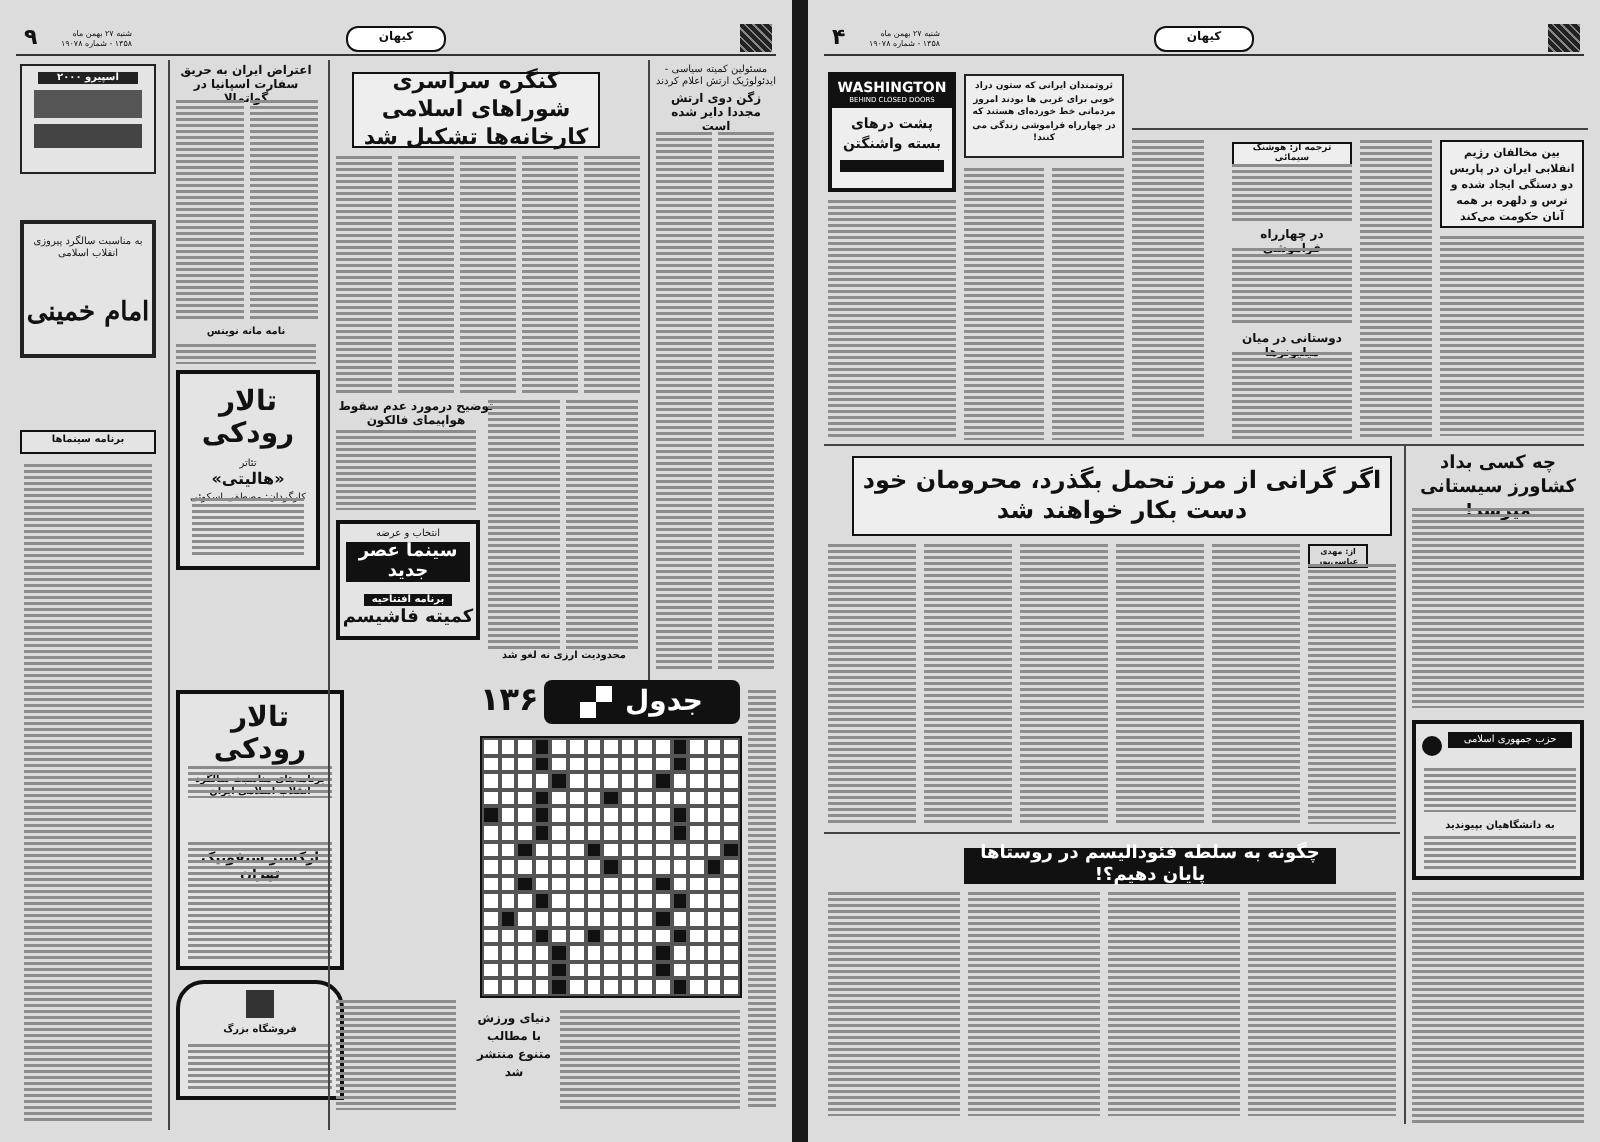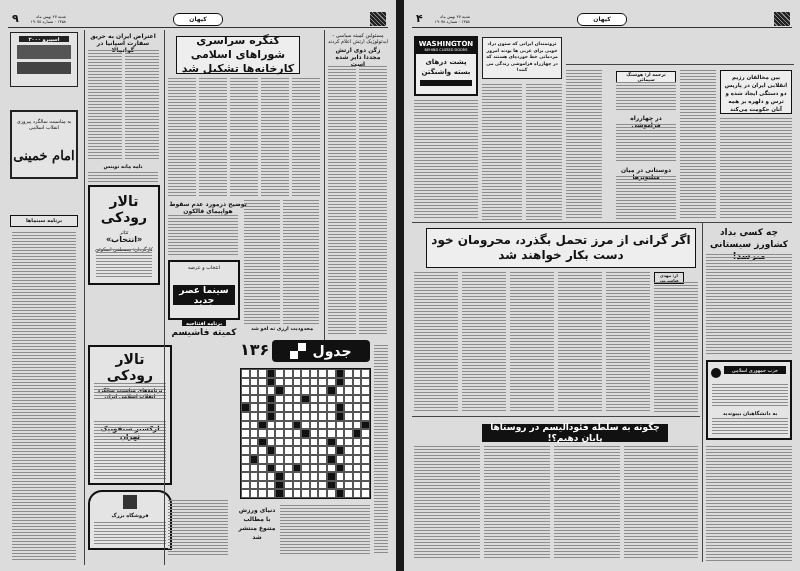--- a/index.html
+++ b/index.html
@@ -60,21 +60,21 @@
 
   <div class="smalltitle" style="left:88px;top:32px;width:70px">اعتراض ایران به حریق سفارت اسپانیا در گواتمالا</div>
   <div class="txt" style="left:88px;top:50px;width:34px;height:110px"></div>
   <div class="txt" style="left:125px;top:50px;width:34px;height:110px"></div>
   <div class="smalltitle" style="left:88px;top:163px;width:70px;font-size:5px">نامه مانه نوینس</div>
   <div class="txt" style="left:88px;top:172px;width:70px;height:10px"></div>
 
   <div class="box" style="left:88px;top:185px;width:72px;height:100px;border:2px solid #111">
     <div class="rtl bold" style="font-size:14px;margin-top:6px">تالار رودکی</div>
     <div class="sm rtl" style="margin-top:4px">تئاتر</div>
-    <div class="rtl bold" style="font-size:8px">«انتخاب»</div>
+    <div class="rtl bold" style="font-size:8px">«هالیتی»</div>
     <div class="sm rtl" style="margin-top:2px">کارگردان: مصطفی اسکوئی</div>
     <div class="txt" style="left:6px;top:62px;width:56px;height:30px"></div>
   </div>
 
   <div class="box" style="left:88px;top:345px;width:84px;height:140px;border:2px solid #111">
     <div class="rtl bold" style="font-size:14px;margin-top:4px">تالار رودکی</div>
     <div class="sm rtl bold" style="margin-top:4px">برنامه‌های مناسبت سالگرد انقلاب اسلامی ایران</div>
     <div class="txt" style="left:4px;top:36px;width:72px;height:16px"></div>
     <div class="rtl bold" style="font-size:7px;margin-top:26px">ارکستر سنفونیک تهران</div>
     <div class="txt" style="left:4px;top:74px;width:72px;height:60px"></div>
@@ -91,21 +91,21 @@
   <div class="txt" style="left:168px;top:78px;width:28px;height:120px"></div>
   <div class="txt" style="left:199px;top:78px;width:28px;height:120px"></div>
   <div class="txt" style="left:230px;top:78px;width:28px;height:120px"></div>
   <div class="txt" style="left:261px;top:78px;width:28px;height:120px"></div>
   <div class="txt" style="left:292px;top:78px;width:28px;height:120px"></div>
   <div class="smalltitle" style="left:168px;top:200px;width:80px">توضیح درمورد عدم سقوط هواپیمای فالکون</div>
   <div class="txt" style="left:168px;top:215px;width:70px;height:40px"></div>
 
   <div class="box" style="left:168px;top:260px;width:72px;height:60px;border:2px solid #111">
     <div class="sm rtl" style="margin-top:2px">انتخاب و عرضه</div>
-    <div class="rtl bold inv" style="font-size:9px;margin:15px 3px">سینما عصر جدید</div>
+    <div class="rtl bold inv" style="font-size:9px;margin:1px 3px">سینما عصر جدید</div>
     <div class="sm rtl bold inv" style="margin:6px 12px 1px">برنامه افتتاحیه</div>
     <div class="rtl bold" style="font-size:9px">کمیته فاشیسم</div>
   </div>
 
   <div class="txt" style="left:244px;top:200px;width:36px;height:125px"></div>
   <div class="txt" style="left:283px;top:200px;width:36px;height:125px"></div>
   <div class="smalltitle" style="left:244px;top:325px;width:76px;font-size:5px">محدودیت ارزی نه لغو شد</div>
 
   <div class="crownum" style="left:240px;top:340px">۱۳۶</div>
   <div class="abs inv" style="left:272px;top:340px;width:98px;height:22px;border-radius:4px;display:flex;align-items:center;justify-content:center;font-size:14px;font-weight:bold">

